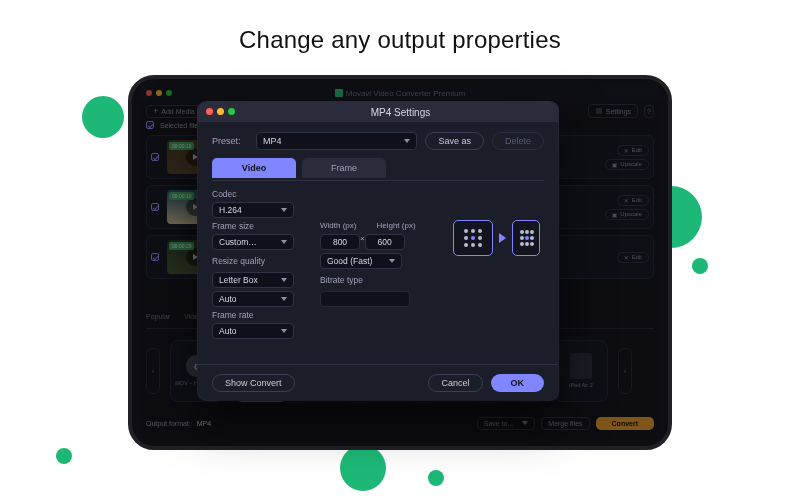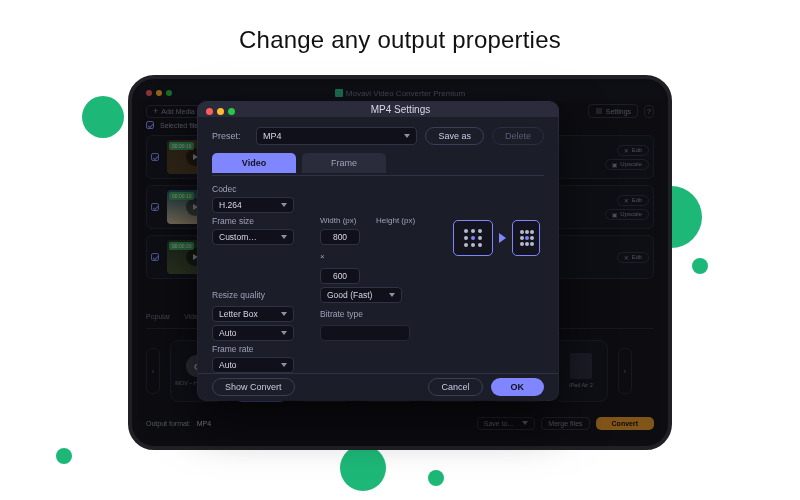--- a/index.html
+++ b/index.html
@@ -107,21 +107,21 @@
 .tabs { display:flex; gap:6px; margin-bottom:2px; }
 .tab { width:84px; height:20px; border-radius:5px 5px 0 0; display:flex; align-items:center; justify-content:center; font-size:9px; }
 .tab.active { background:#7f86ff; color:#13131c; font-weight:600; }
 .tab.inactive { background:#2a2c3b; color:#9fa1ba; }
 .tab-hr { height:1px; background:#2f3246; margin-bottom:8px; }
 
 .form-grid { display:grid; grid-template-columns: 90px 1fr; column-gap:18px; row-gap:3px; font-size:8.5px; }
 .fg-lbl { color:#9fa1ba; display:flex; align-items:center; }
 .fg-ctrl .select { width:82px; height:16px; font-size:8.5px; }
 
-.wh-row { display:flex; gap:7px;flex-direction:column; }
+.wh-row { display:flex; gap:0; }
 .wh-head { display:flex; gap:4px; font-size:8px; color:#9fa1ba; }
 .ninput { background:#0f1019; border:1px solid #2f3246; border-radius:4px; height:16px; width:40px; display:flex; align-items:center; justify-content:center; font-size:8.5px; color:#d6d7e8; }
 .mult { color:#9fa1ba; font-size:8px; }
 
 .resize-select { width:86px; height:16px; font-size:8.5px; }
 
 .preview-pair { display:flex; align-items:center; gap:6px; position:absolute; right:18px; top:118px; }
 .pv-box { width:40px; height:36px; border:1.5px solid #7f86ff; border-radius:5px; display:flex; align-items:center; justify-content:center; background:#13141d; }
 .pv-dots { display:grid; grid-template-columns:repeat(3,4px); grid-template-rows:repeat(3,4px); gap:3px; }
 .pv-dots i { width:4px; height:4px; background:#b8bad0; border-radius:50%; }
@@ -338,21 +338,21 @@
           <span>H.264</span>
             <span class="chev"></span>
         </div>
       </div>
       <div></div>
 
       <div class="fg-lbl">Frame size</div>
       <div class="wh-head">
         <span style="width:40px;text-align:left;">Width (px)</span>
         <span style="width:8px;"></span>
-        <span style="width:40px;">Height (px)</span>
+        <span style="width:40px;text-align:center;">Height (px)</span>
       </div>
 
       <div class="fg-ctrl">
         <div class="select">
           <span>Custom…</span>
             <span class="chev"></span>
         </div>
       </div>
       <div class="wh-row">
         <div class="ninput">

